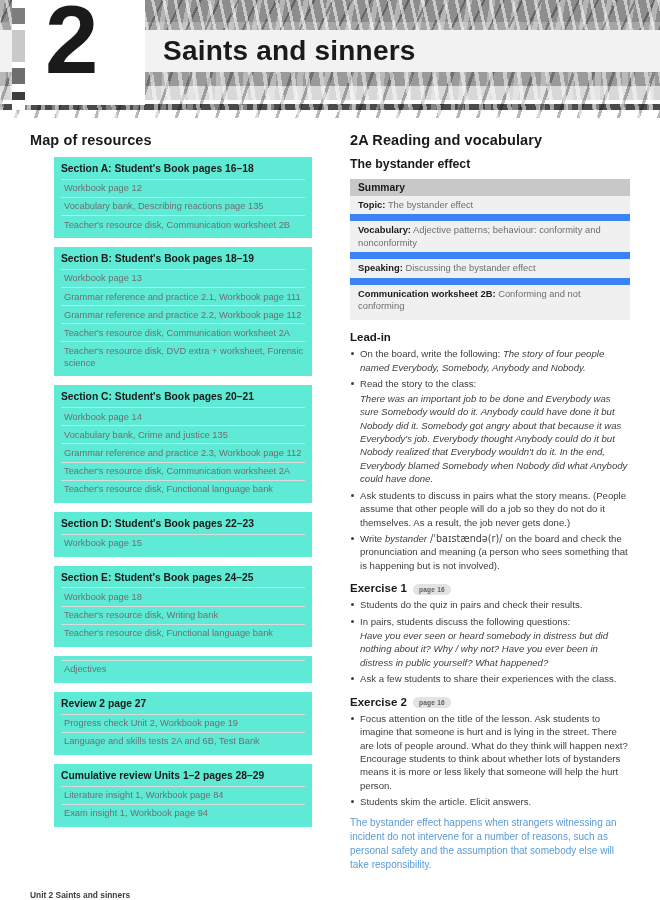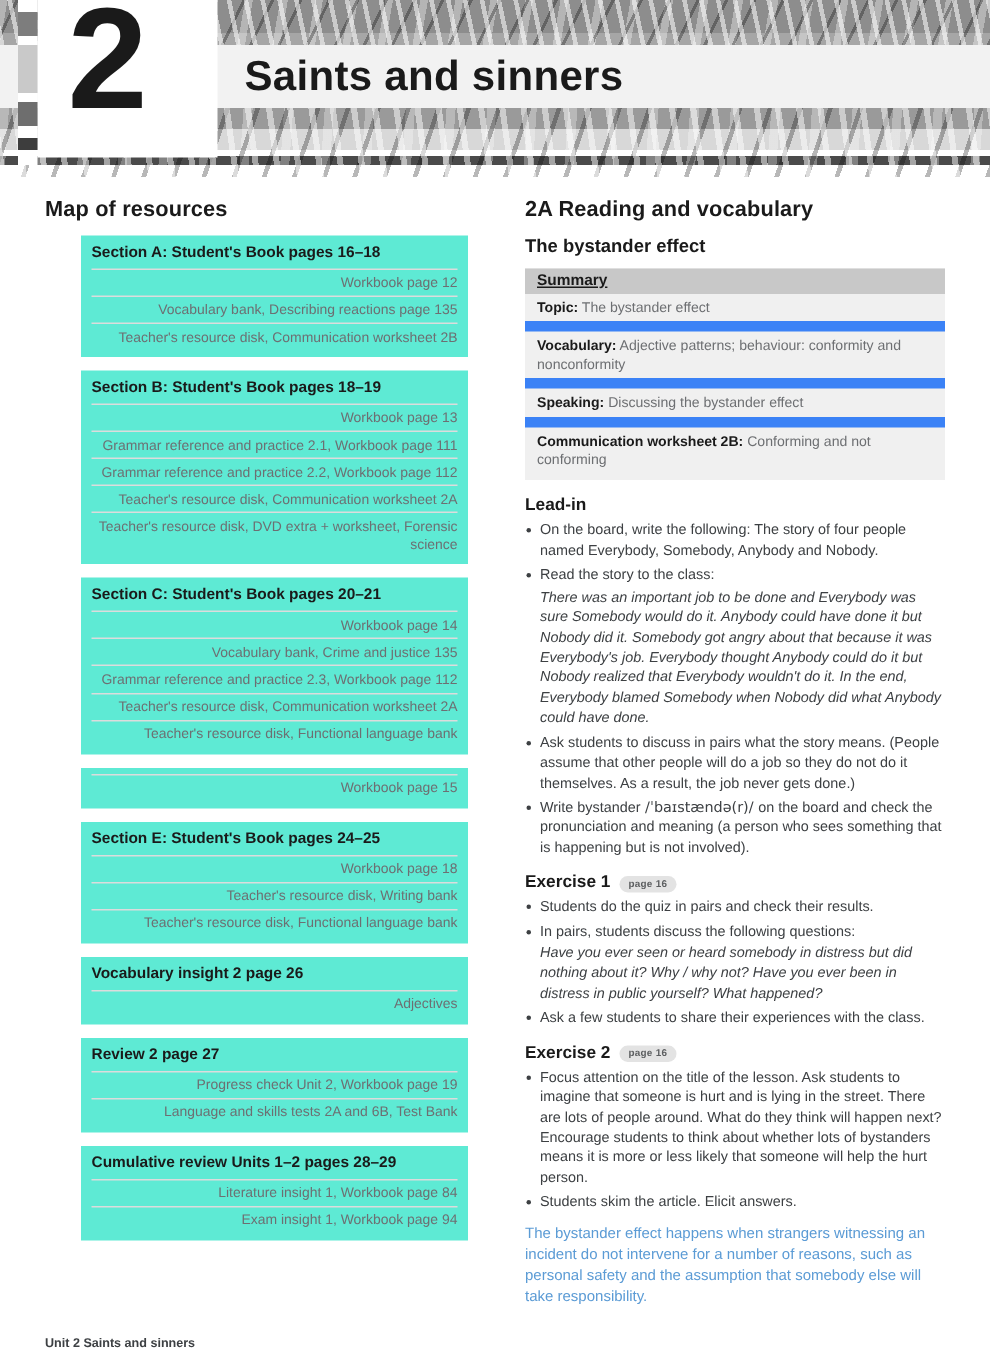--- a/index.html
+++ b/index.html
@@ -146,36 +146,34 @@
     color: #1a1a1a;
     padding: 2px 0 3px 0;
     line-height: 1.25;
   }
   .res-row {
     font-size: 9.3px;
     color: #6d6f72;
     line-height: 1.3;
     padding: 2.5px 0 2.5px 3px;
     border-top: 1px solid #dcdcdc;
-    text-align: right;
   }
 
   
   .summary-box {
     background: #f0f0f0;
     padding: 0 0 5px 0;
     margin-bottom: 11px;
   }
   .summary-head {
     background: #c8c8c8;
     font-size: 10.3px;
     font-weight: bold;
     color: #1a1a1a;
     padding: 3px 8px 3px 8px;
-    text-decoration: underline;
   }
   .summary-row {
     font-size: 9.4px;
     color: #6d6f72;
     line-height: 1.32;
     padding: 3px 8px 3px 8px;
     border-bottom: 7px solid #3b82f6;
   }
   .summary-row:last-child { border-bottom: none; }
   .summary-row b {
@@ -220,21 +218,21 @@
     margin-bottom: 3px;
   }
   ul.notes > li::before {
     content: "";
     position: absolute;
     left: 1px; top: 5px;
     width: 3px; height: 3px;
     background: #3d4043;
     border-radius: 50%;
   }
-  .it { }
+  .it { font-style: italic; }
   .story {
     display: block;
     font-style: italic;
     margin-top: 1px;
   }
   .answer {
     font-size: 10px;
     line-height: 1.4;
     color: #5b9bd5;
     margin-top: 7px;
@@ -286,30 +284,30 @@
           </div>
           <div class="res-box">
             <div class="res-head">Section C: Student's Book pages 20–21</div>
             <div class="res-row">Workbook page 14</div>
             <div class="res-row">Vocabulary bank, Crime and justice 135</div>
             <div class="res-row">Grammar reference and practice 2.3, Workbook page 112</div>
             <div class="res-row">Teacher's resource disk, Communication worksheet 2A</div>
             <div class="res-row">Teacher's resource disk, Functional language bank</div>
           </div>
           <div class="res-box">
+            <div class="res-head">Section D: Student's Book pages 22–23</div>
             <div class="res-row">Workbook page 15</div>
           </div>
           <div class="res-box">
             <div class="res-head">Section E: Student's Book pages 24–25</div>
             <div class="res-row">Workbook page 18</div>
             <div class="res-row">Teacher's resource disk, Writing bank</div>
             <div class="res-row">Teacher's resource disk, Functional language bank</div>
           </div>
           <div class="res-box">
-            <div class="res-head">Vocabulary insight 2 page 26</div>
             <div class="res-row">Adjectives</div>
           </div>
           <div class="res-box">
             <div class="res-head">Review 2 page 27</div>
             <div class="res-row">Progress check Unit 2, Workbook page 19</div>
             <div class="res-row">Language and skills tests 2A and 6B, Test Bank</div>
           </div>
           <div class="res-box">
             <div class="res-head">Cumulative review Units 1–2 pages 28–29</div>
             <div class="res-row">Literature insight 1, Workbook page 84</div>

